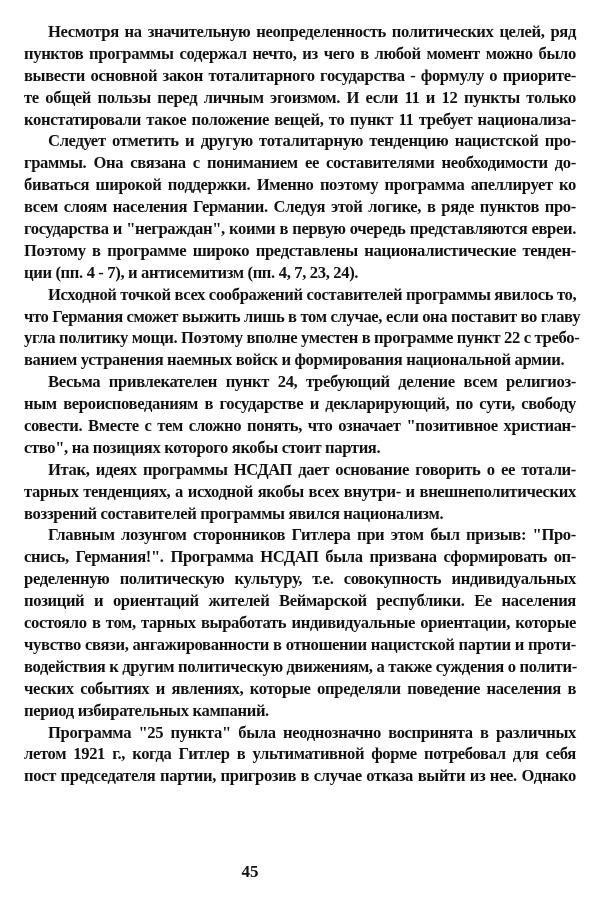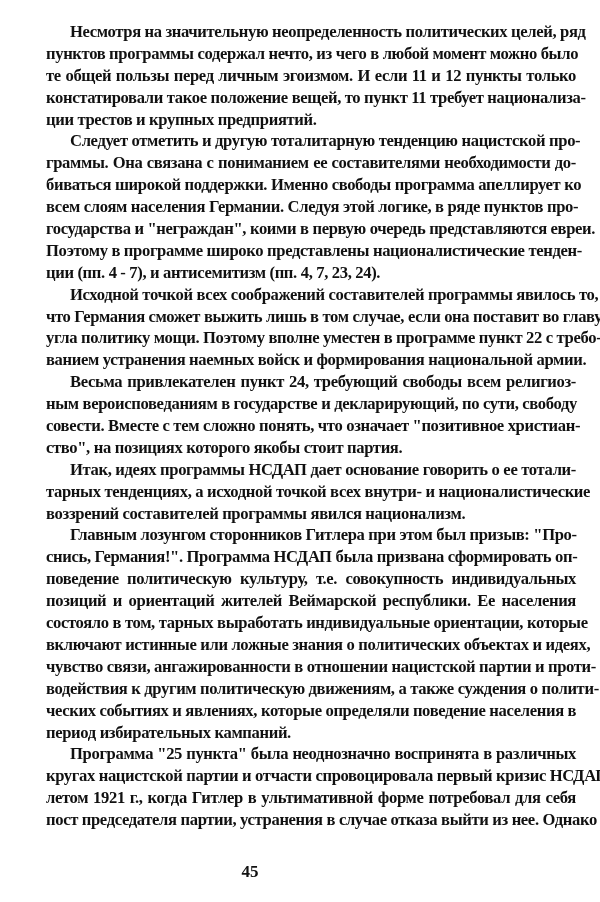--- a/index.html
+++ b/index.html
@@ -8,80 +8,78 @@
     position: absolute; left: 24px; top: 21px; width: 552px;
     font-family: "Liberation Serif", serif;
     font-weight: bold;
     font-size: 16.6px;
     color: #111111;
     letter-spacing: -0.35px;
   }
   .line {
     display: block; height: 21.9px; line-height: 21.9px;
     white-space: nowrap;
-    text-align: justify; text-align-last: justify; margin-left: 22px;
+    text-align: justify; text-align-last: justify;
   }
   .line.last { text-align-last: left; }
   .line.indent { padding-left: 24px; }
   .pagenum {
     position: absolute; left: 0; width: 500px; top: 862px;
     text-align: center;
     font-family: "Liberation Serif", serif; font-weight: bold;
     font-size: 17px; color: #111111;
   }
 </style>
 </head>
 <body>
 
 <div class="page" id="page-body">
     <div>
       <span class="line indent">Несмотря на значительную неопределенность политических целей, ряд</span>
       <span class="line">пунктов программы содержал нечто, из чего в любой момент можно было</span>
+      <span class="line">вывести основной закон тоталитарного государства - формулу о приорите-</span>
       <span class="line">те общей пользы перед личным эгоизмом. И если 11 и 12 пункты только</span>
       <span class="line">констатировали такое положение вещей, то пункт 11 требует национализа-</span>
-      <span class="line last">ции трестов и крупных предприятий.</span>
     </div>
     <div>
       <span class="line indent">Следует отметить и другую тоталитарную тенденцию нацистской про-</span>
       <span class="line">граммы. Она связана с пониманием ее составителями необходимости до-</span>
-      <span class="line">биваться широкой поддержки. Именно свободы программа апеллирует ко</span>
+      <span class="line">биваться широкой поддержки. Именно поэтому программа апеллирует ко</span>
       <span class="line">всем слоям населения Германии. Следуя этой логике, в ряде пунктов про-</span>
       <span class="line">государства и "неграждан", коими в первую очередь представляются евреи.</span>
       <span class="line">Поэтому в программе широко представлены националистические тенден-</span>
       <span class="line last">ции (пп. 4 - 7), и антисемитизм (пп. 4, 7, 23, 24).</span>
     </div>
     <div>
       <span class="line indent">Исходной точкой всех соображений составителей программы явилось то,</span>
       <span class="line">что Германия сможет выжить лишь в том случае, если она поставит во главу</span>
       <span class="line">угла политику мощи. Поэтому вполне уместен в программе пункт 22 с требо-</span>
       <span class="line last">ванием устранения наемных войск и формирования национальной армии.</span>
     </div>
     <div>
-      <span class="line indent">Весьма привлекателен пункт 24, требующий свободы всем религиоз-</span>
+      <span class="line indent">Весьма привлекателен пункт 24, требующий деление всем религиоз-</span>
       <span class="line">ным вероисповеданиям в государстве и декларирующий, по сути, свободу</span>
       <span class="line">совести. Вместе с тем сложно понять, что означает "позитивное христиан-</span>
       <span class="line last">ство", на позициях которого якобы стоит партия.</span>
     </div>
     <div>
       <span class="line indent">Итак, идеях программы НСДАП дает основание говорить о ее тотали-</span>
-      <span class="line">тарных тенденциях, а исходной точкой всех внутри- и националистические</span>
+      <span class="line">тарных тенденциях, а исходной якобы всех внутри- и внешнеполитических</span>
       <span class="line last">воззрений составителей программы явился национализм.</span>
     </div>
     <div>
       <span class="line indent">Главным лозунгом сторонников Гитлера при этом был призыв: "Про-</span>
       <span class="line">снись, Германия!". Программа НСДАП была призвана сформировать оп-</span>
-      <span class="line">поведение политическую культуру, т.е. совокупность индивидуальных</span>
+      <span class="line">ределенную политическую культуру, т.е. совокупность индивидуальных</span>
       <span class="line">позиций и ориентаций жителей Веймарской республики. Ее населения</span>
       <span class="line">состояло в том, тарных выработать индивидуальные ориентации, которые</span>
-      <span class="line">включают истинные или ложные знания о политических объектах и идеях,</span>
       <span class="line">чувство связи, ангажированности в отношении нацистской партии и проти-</span>
       <span class="line">водействия к другим политическую движениям, а также суждения о полити-</span>
       <span class="line">ческих событиях и явлениях, которые определяли поведение населения в</span>
       <span class="line last">период избирательных кампаний.</span>
     </div>
     <div>
       <span class="line indent">Программа "25 пункта" была неоднозначно воспринята в различных</span>
-      <span class="line">кругах нацистской партии и отчасти спровоцировала первый кризис НСДАП</span>
       <span class="line">летом 1921 г., когда Гитлер в ультимативной форме потребовал для себя</span>
-      <span class="line">пост председателя партии, устранения в случае отказа выйти из нее. Однако</span>
+      <span class="line">пост председателя партии, пригрозив в случае отказа выйти из нее. Однако</span>
     </div>
   </div>
 <div class="pagenum">45</div>
 
 </body></html>

